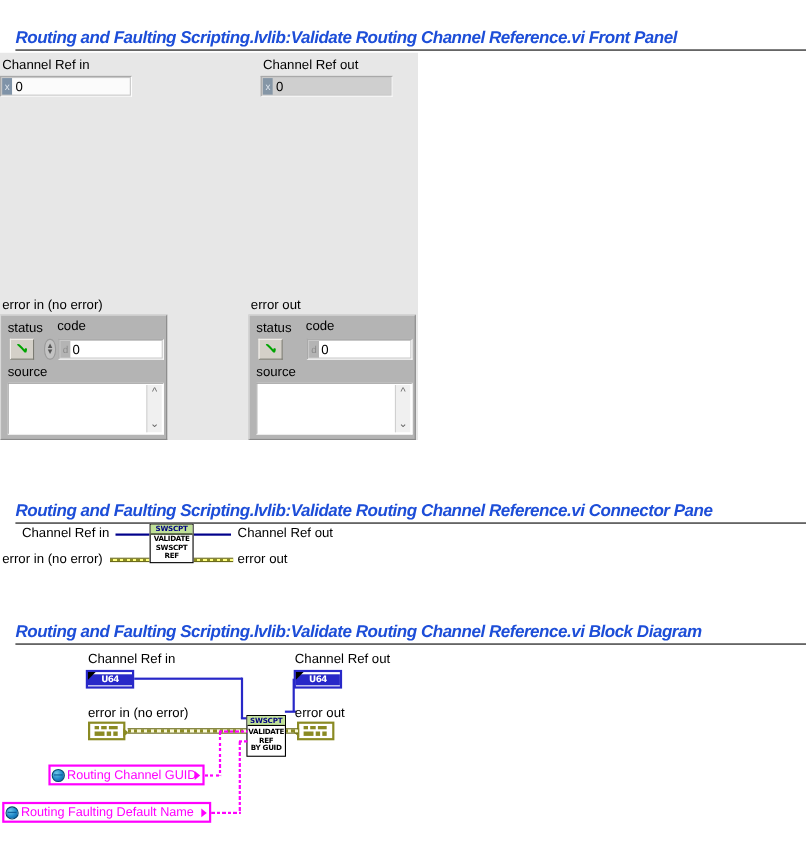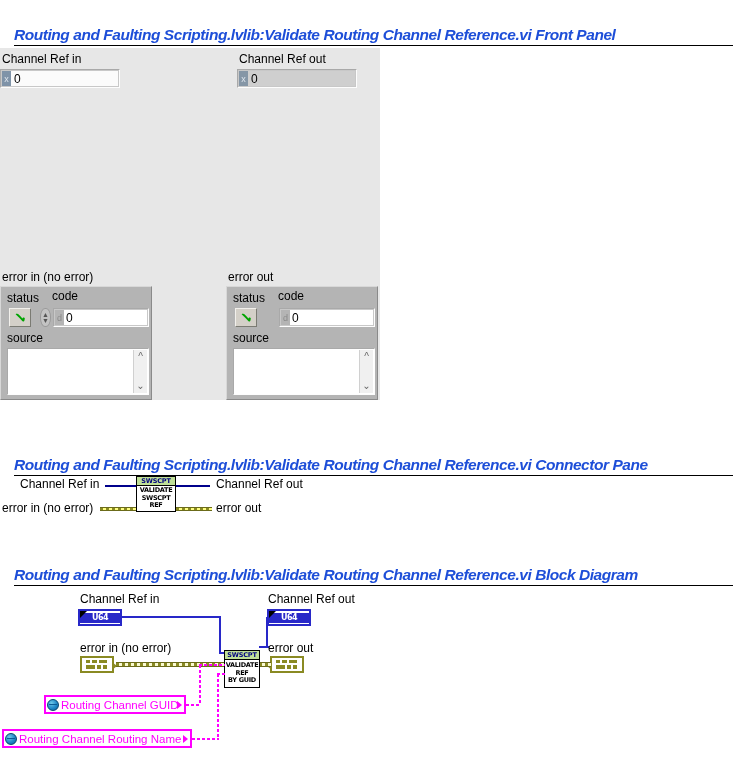--- a/index.html
+++ b/index.html
@@ -539,20 +539,20 @@
     <span>Routing Channel GUID</span>
     <span class="str-arrow"></span>
   </div>
 
   <div class="wire-mag-h" style="left:186px; top:118px; width:15px;"></div>
   <div class="wire-mag-v" style="left:199px; top:79px; height:40px;"></div>
   <div class="wire-mag-h" style="left:199px; top:78px; width:26px;"></div>
 
   <div class="str-const" style="left:2px; top:143px; width:190px;">
     <span class="globe"></span>
-    <span>Routing Channel Routing Name</span>
+    <span>Routing Faulting Default Name</span>
     <span class="str-arrow"></span>
   </div>
 
   <div class="wire-mag-h" style="left:192px; top:152px; width:27px;"></div>
   <div class="wire-mag-v" style="left:217px; top:88px; height:65px;"></div>
   <div class="wire-mag-h" style="left:217px; top:87px; width:8px;"></div>
 </div>
 
 </body></html>

